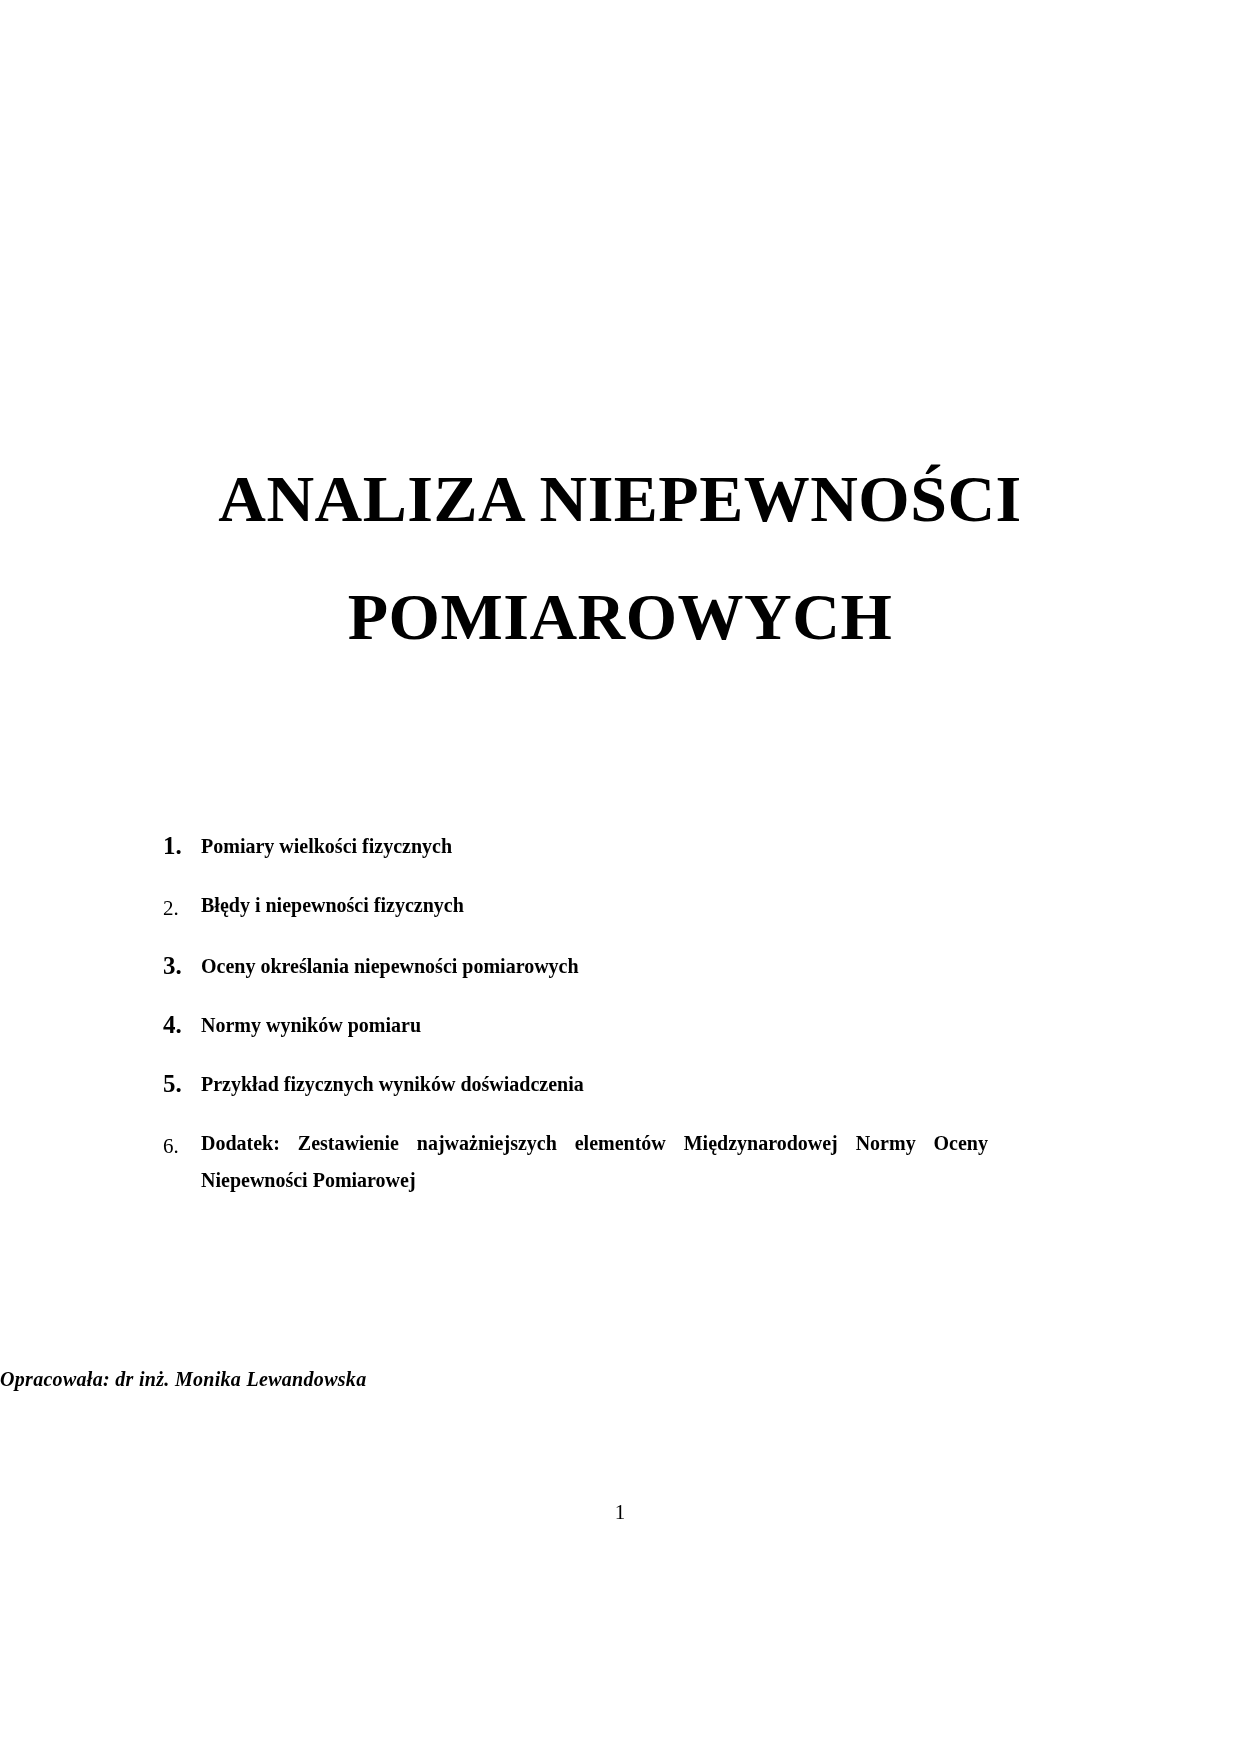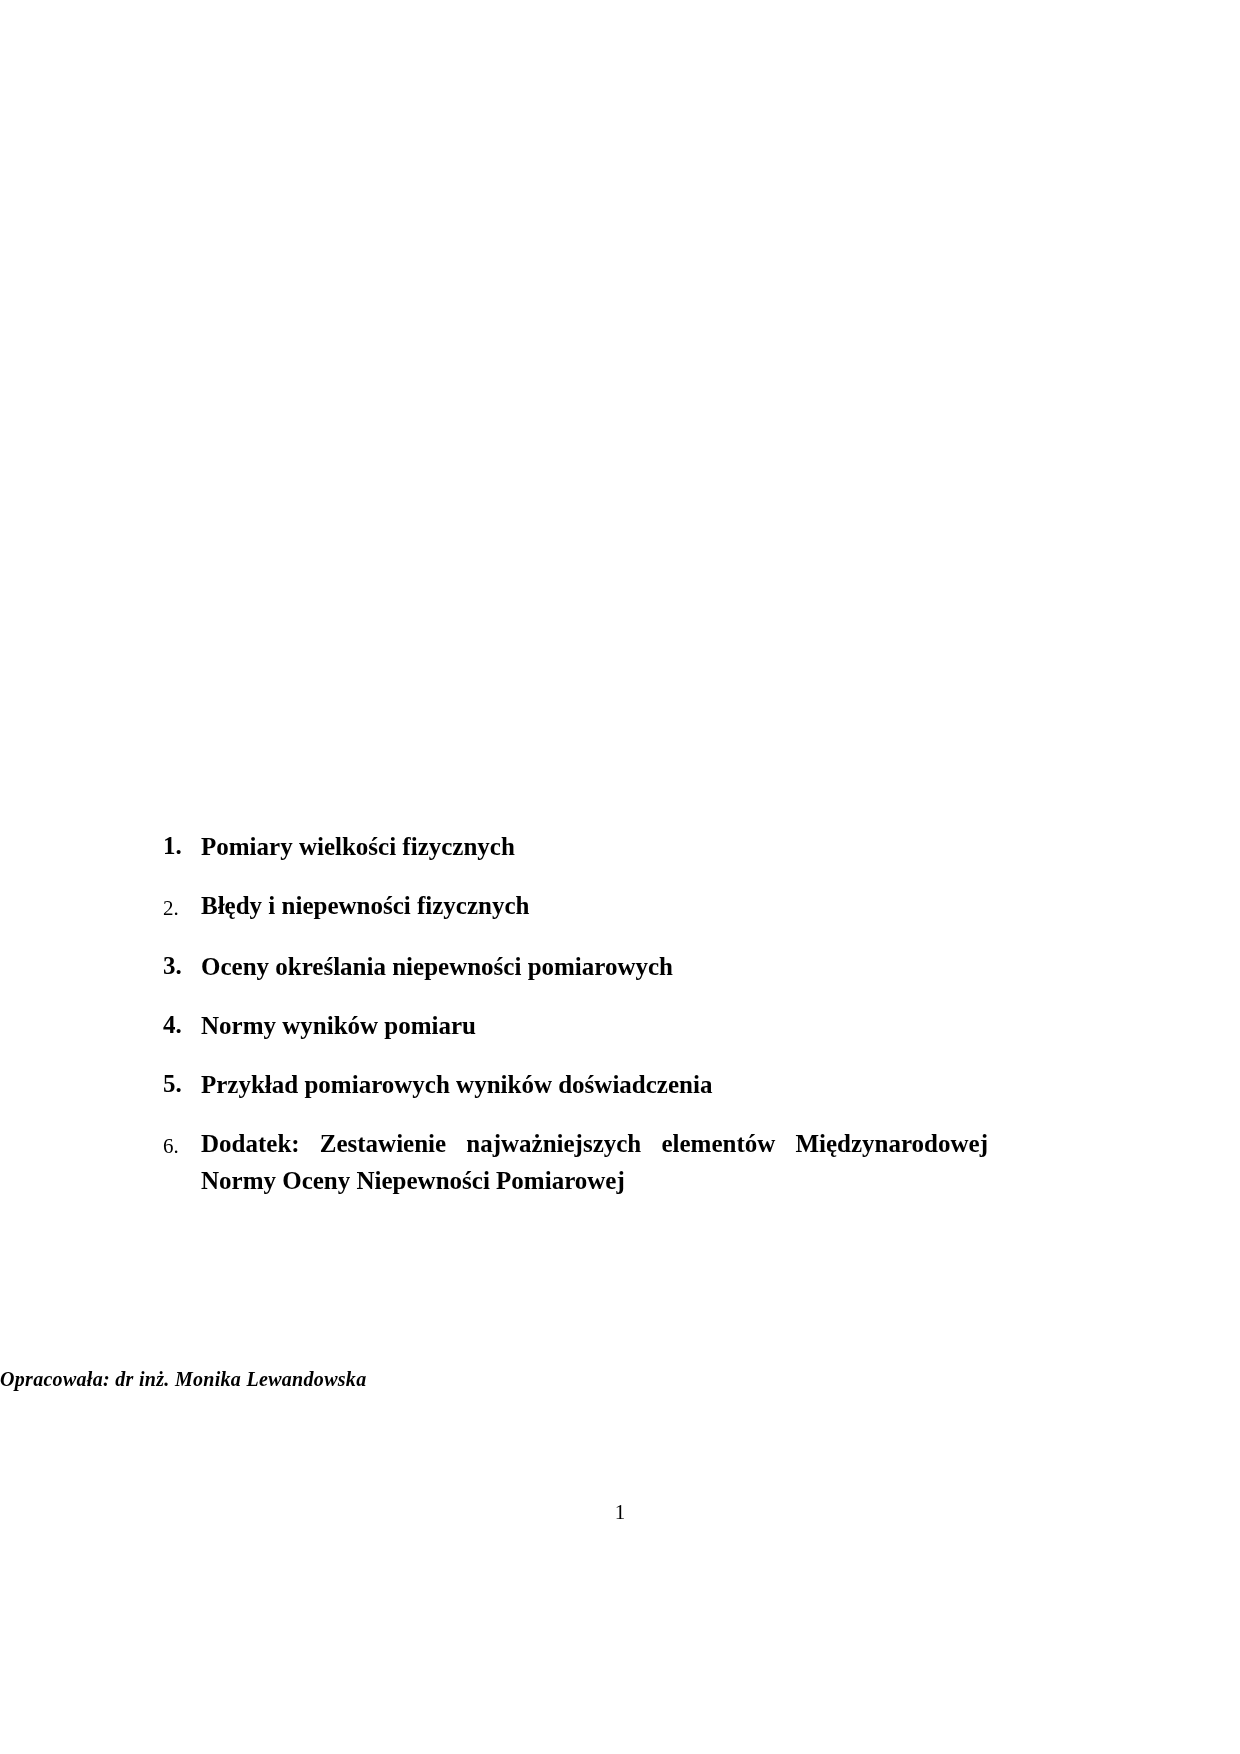--- a/index.html
+++ b/index.html
@@ -57,21 +57,21 @@
     font-size: 25px;
   }
   .toc-num.small {
     font-weight: normal;
     font-size: 21px;
     padding-top: 3px;
   }
   .toc-text {
     flex: 1 1 auto;
     font-weight: bold;
-    font-size: 25px;
+    font-size: 20px;
     line-height: 37px;
   }
   .toc-text.justified {
     text-align: justify;
   }
 
   
   .author {
     position: absolute;
     left: 0;
@@ -91,20 +91,24 @@
     top: 1500px;
     text-align: center;
     font-size: 21px;
   }
 </style>
 </head>
 <body>
 
 <div class="page">
 
+  <div class="title-block">
+    <div class="title-line">ANALIZA NIEPEWNOŚCI</div>
+    <div class="title-line">POMIAROWYCH</div>
+  </div>
 
   <div class="toc">
 
     <div class="toc-item">
       <span class="toc-num">1.</span>
       <span class="toc-text">Pomiary wielkości fizycznych</span>
     </div>
 
     <div class="toc-item">
       <span class="toc-num small">2.</span>
@@ -116,21 +120,21 @@
       <span class="toc-text">Oceny określania niepewności pomiarowych</span>
     </div>
 
     <div class="toc-item">
       <span class="toc-num">4.</span>
       <span class="toc-text">Normy wyników pomiaru</span>
     </div>
 
     <div class="toc-item">
       <span class="toc-num">5.</span>
-      <span class="toc-text">Przykład pomiarowych wyników doświadczenia</span>
+      <span class="toc-text">Przykład fizycznych wyników doświadczenia</span>
     </div>
 
     <div class="toc-item">
       <span class="toc-num small">6.</span>
       <span class="toc-text justified">Dodatek: Zestawienie najważniejszych elementów Międzynarodowej Normy Oceny Niepewności Pomiarowej</span>
     </div>
 
   </div>
 
   <div class="author">Opracowała:  dr inż. Monika Lewandowska</div>

